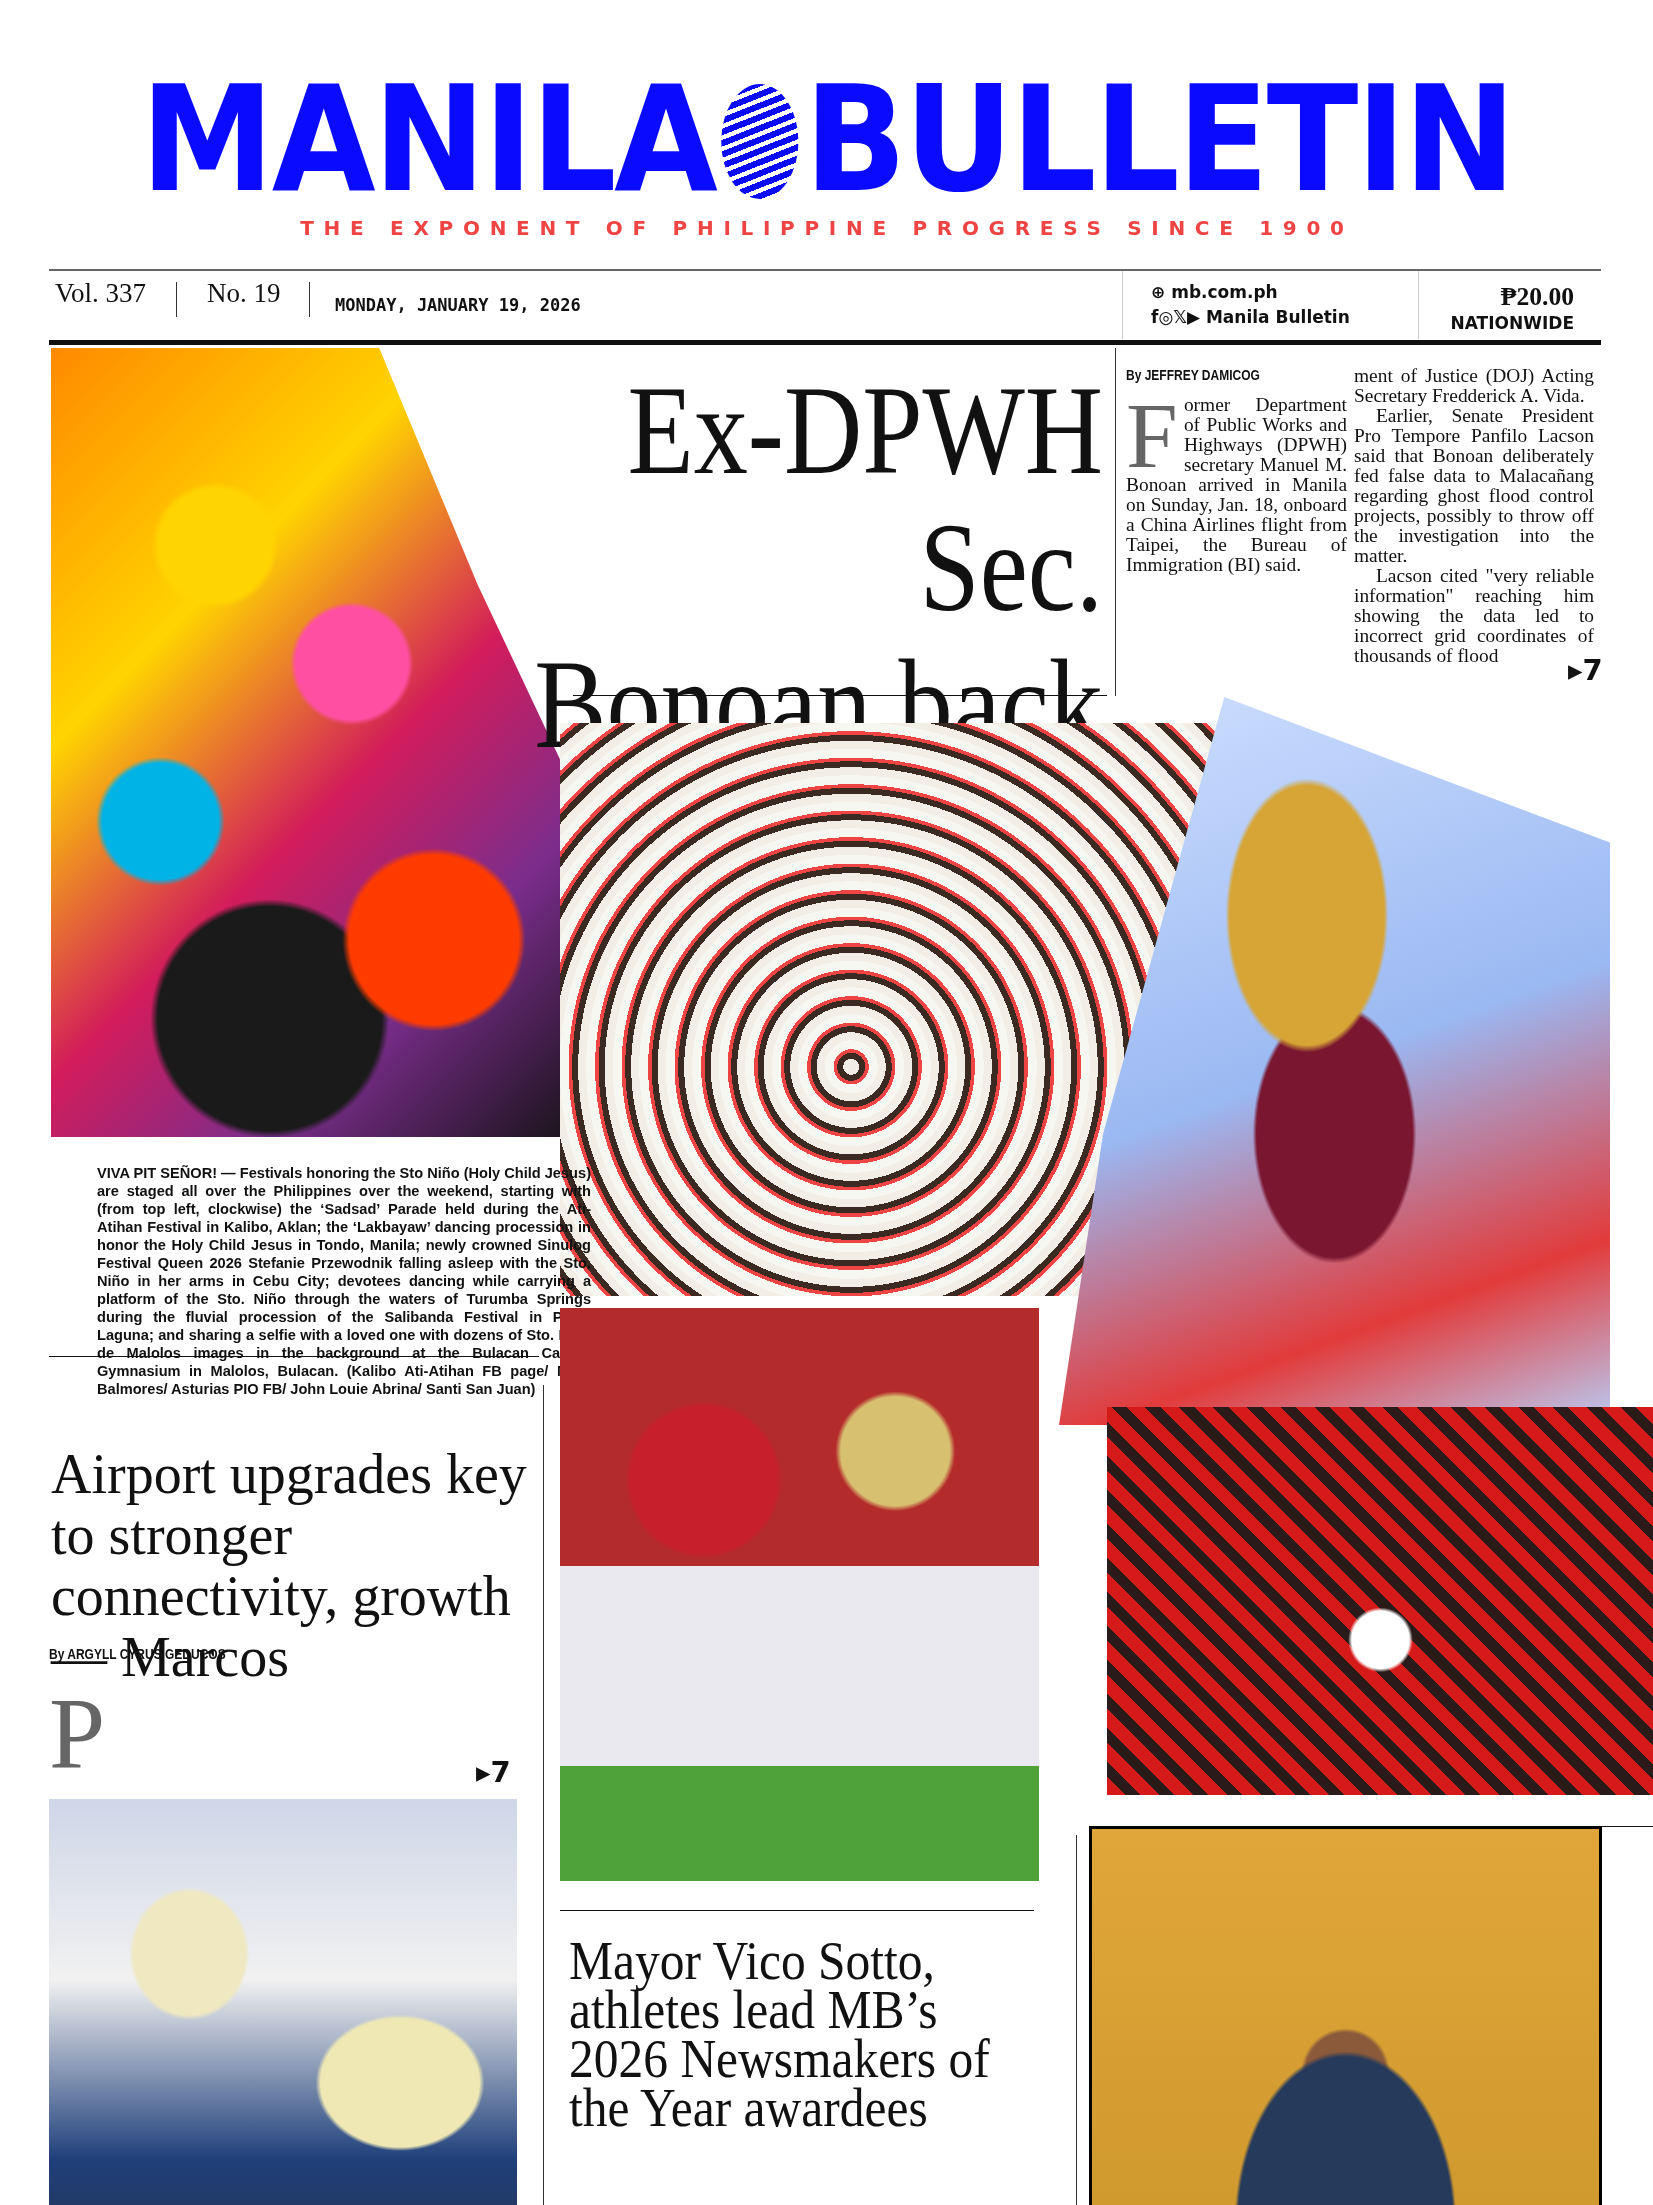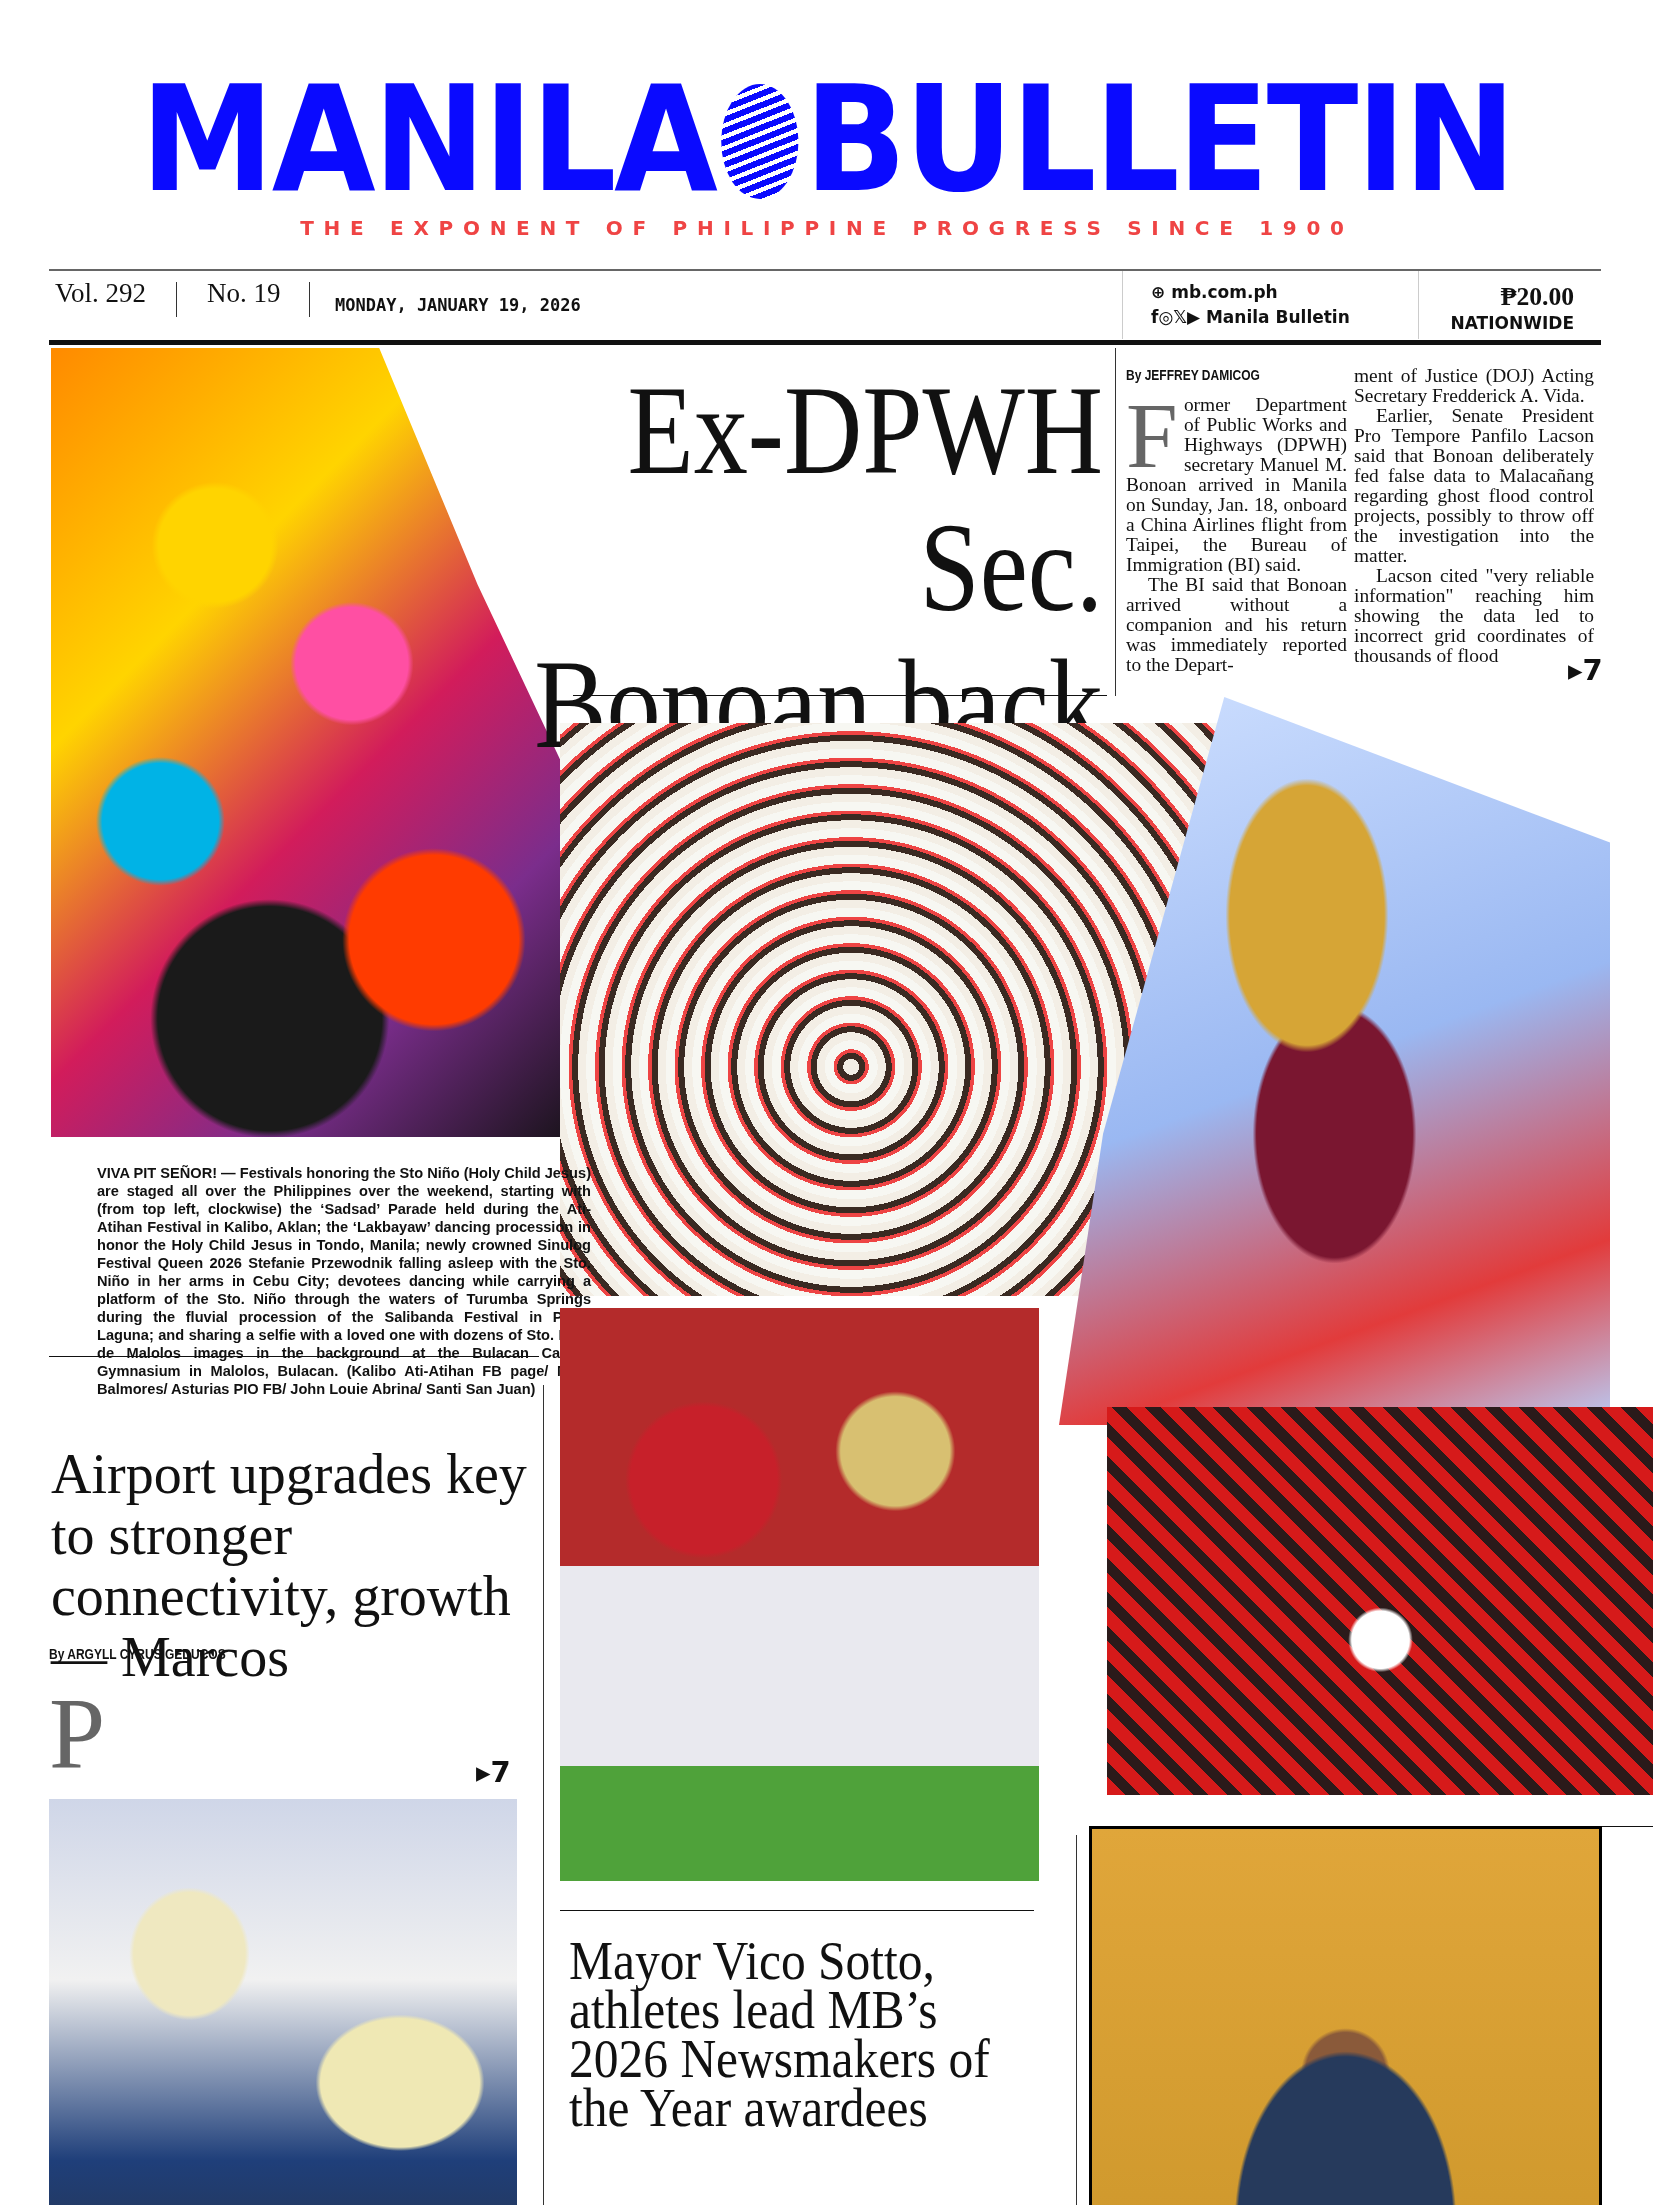--- a/index.html
+++ b/index.html
@@ -41,21 +41,21 @@
 </head>
 <body>
 
 <div class="abs" id="masthead-title">
   <span>MANILA</span><span class="logo"></span><span>BULLETIN</span>
 </div>
 <div class="abs" id="tagline">THE EXPONENT OF PHILIPPINE PROGRESS SINCE 1900</div>
 
 <div class="rule" style="left:49px; top:269px; width:1552px; height:2.2px; background:#666;"></div>
 <div class="rule" style="left:49px; top:340px; width:1552px; height:5.3px;"></div>
-<div class="abs infobar-text" style="left:55px;">Vol. 292</div>
+<div class="abs infobar-text" style="left:55px;">Vol. 337</div>
 <div class="vrule" style="left:176px; top:282px; height:35px; width:0.9px;"></div>
 <div class="abs infobar-text" style="left:207px;">No. 19</div>
 <div class="vrule" style="left:309px; top:282px; height:35px; width:0.9px;"></div>
 <div class="abs date" style="left:335px;">MONDAY, JANUARY 19, 2026</div>
 <div class="vrule" style="left:1122px; top:271px; height:68px; width:0.9px; background:#ccc;"></div>
 <div class="abs web" style="left:1151px; top:282px;">
   <span>⊕</span> <span>mb.com.ph</span>
 </div>
 <div class="abs web" style="left:1151px; top:307px;">
   <span>f</span><span>◎</span><span>𝕏</span><span>▶</span>
@@ -70,21 +70,20 @@
   <div>Ex-DPWH Sec.</div>
   <div>Bonoan back</div>
   <div>in PH - BI</div>
 </div>
 <div class="rule" style="left:573px; top:695px; width:534px; height:1.3px;"></div>
 <div class="vrule" style="left:1115px; top:348px; height:348px; width:0.9px;"></div>
 
 <div class="abs byline" style="left:1126px; top:366px;">By JEFFREY DAMICOG</div>
 <div class="abs body-text" style="left:1126px; top:395px; width:221px;">
   <span class="dropcap">F</span><span>ormer Department of Public Works and Highways (DPWH) secretary Manuel M. Bonoan arrived in Manila on Sunday, Jan. 18, onboard a China Airlines flight from Taipei, the Bureau of Immigration (BI) said.</span>
-  <div style="text-indent:22px;">The BI said that Bonoan arrived without a companion and his return was immediately reported to the Depart-</div>
 </div>
 <div class="abs body-text" style="left:1354px; top:366px; width:240px;">
   <div>ment of Justice (DOJ) Acting Secretary Fredderick A. Vida.</div>
   <div style="text-indent:22px;">Earlier, Senate President Pro Tempore Panfilo Lacson said that Bonoan deliberately fed false data to Malacañang regarding ghost flood control projects, possibly to throw off the investigation into the matter.</div>
   <div style="text-indent:22px;">Lacson cited "very reliable information" reaching him showing the data led to incorrect grid coordinates of thousands of flood</div>
 </div>
 <div class="abs jump" style="left:1568px; top:653px;">▸<span>7</span></div>
 
 <div class="photo ph-crowd" style="left:560px; top:723px; width:728px; height:573px;"></div>
 <div class="photo ph-queen" style="left:1059px; top:697px; width:551px; height:728px; clip-path:polygon(30% 0,100% 20%,100% 100%,0 100%,8% 60%);"></div>

